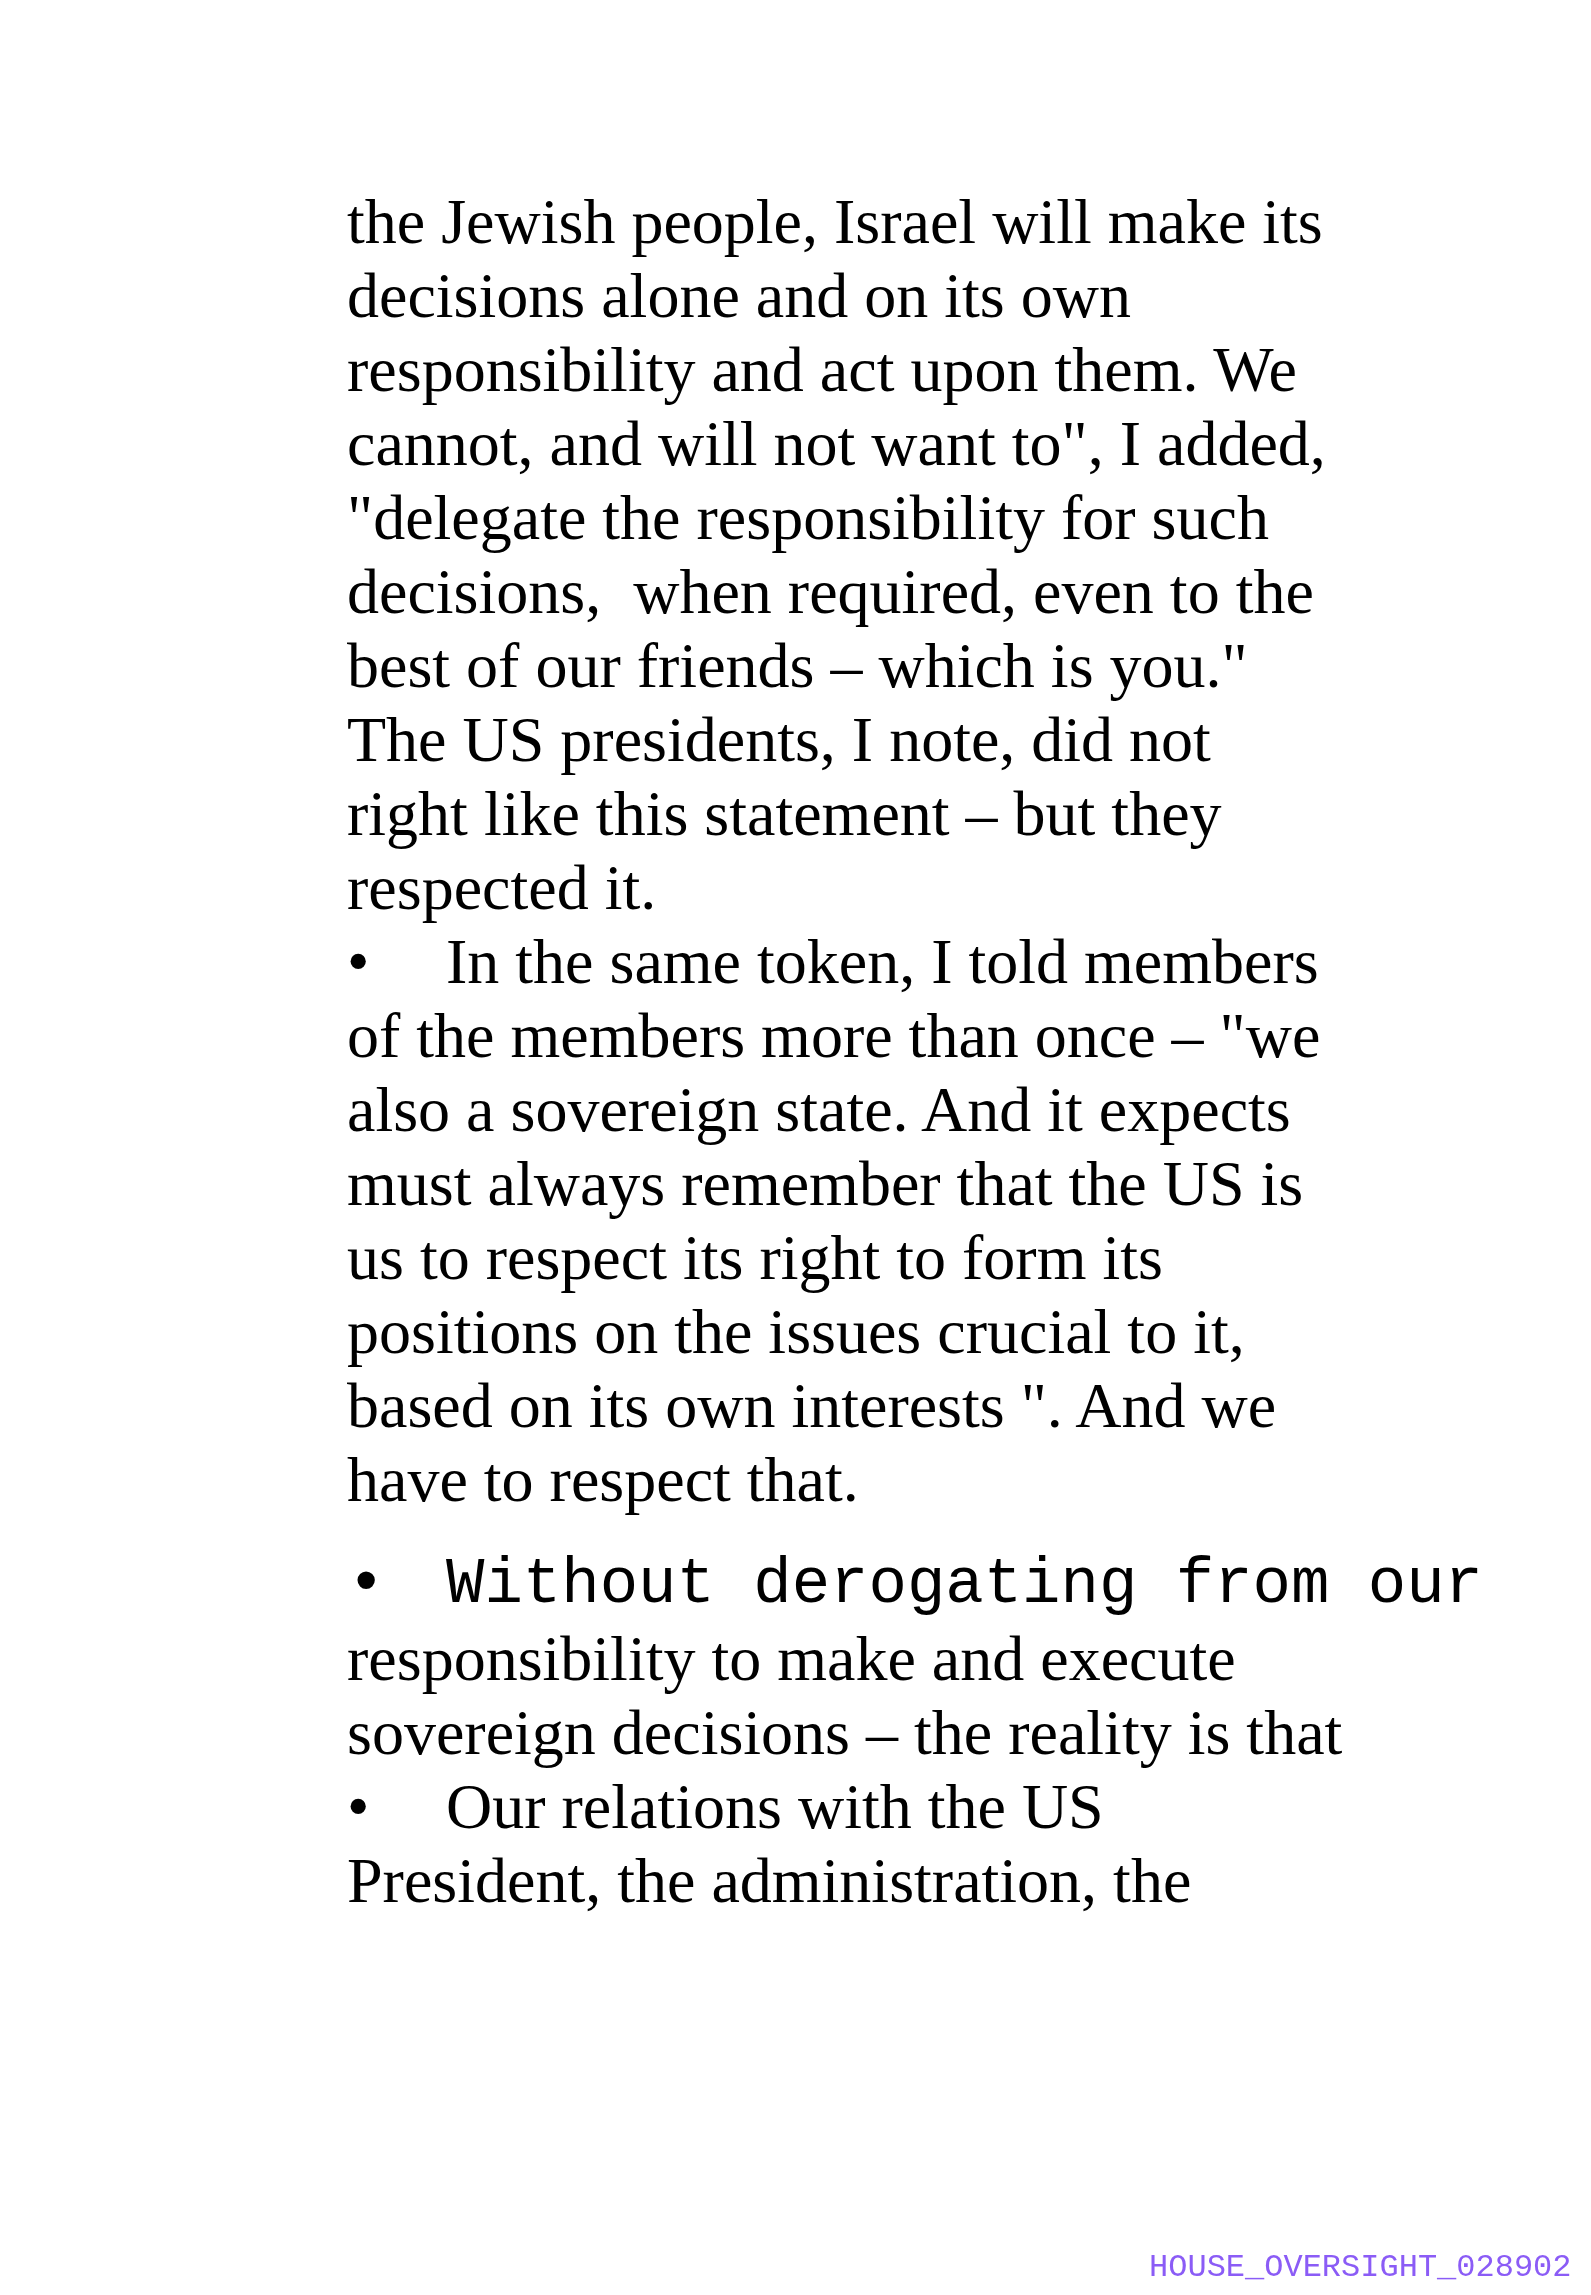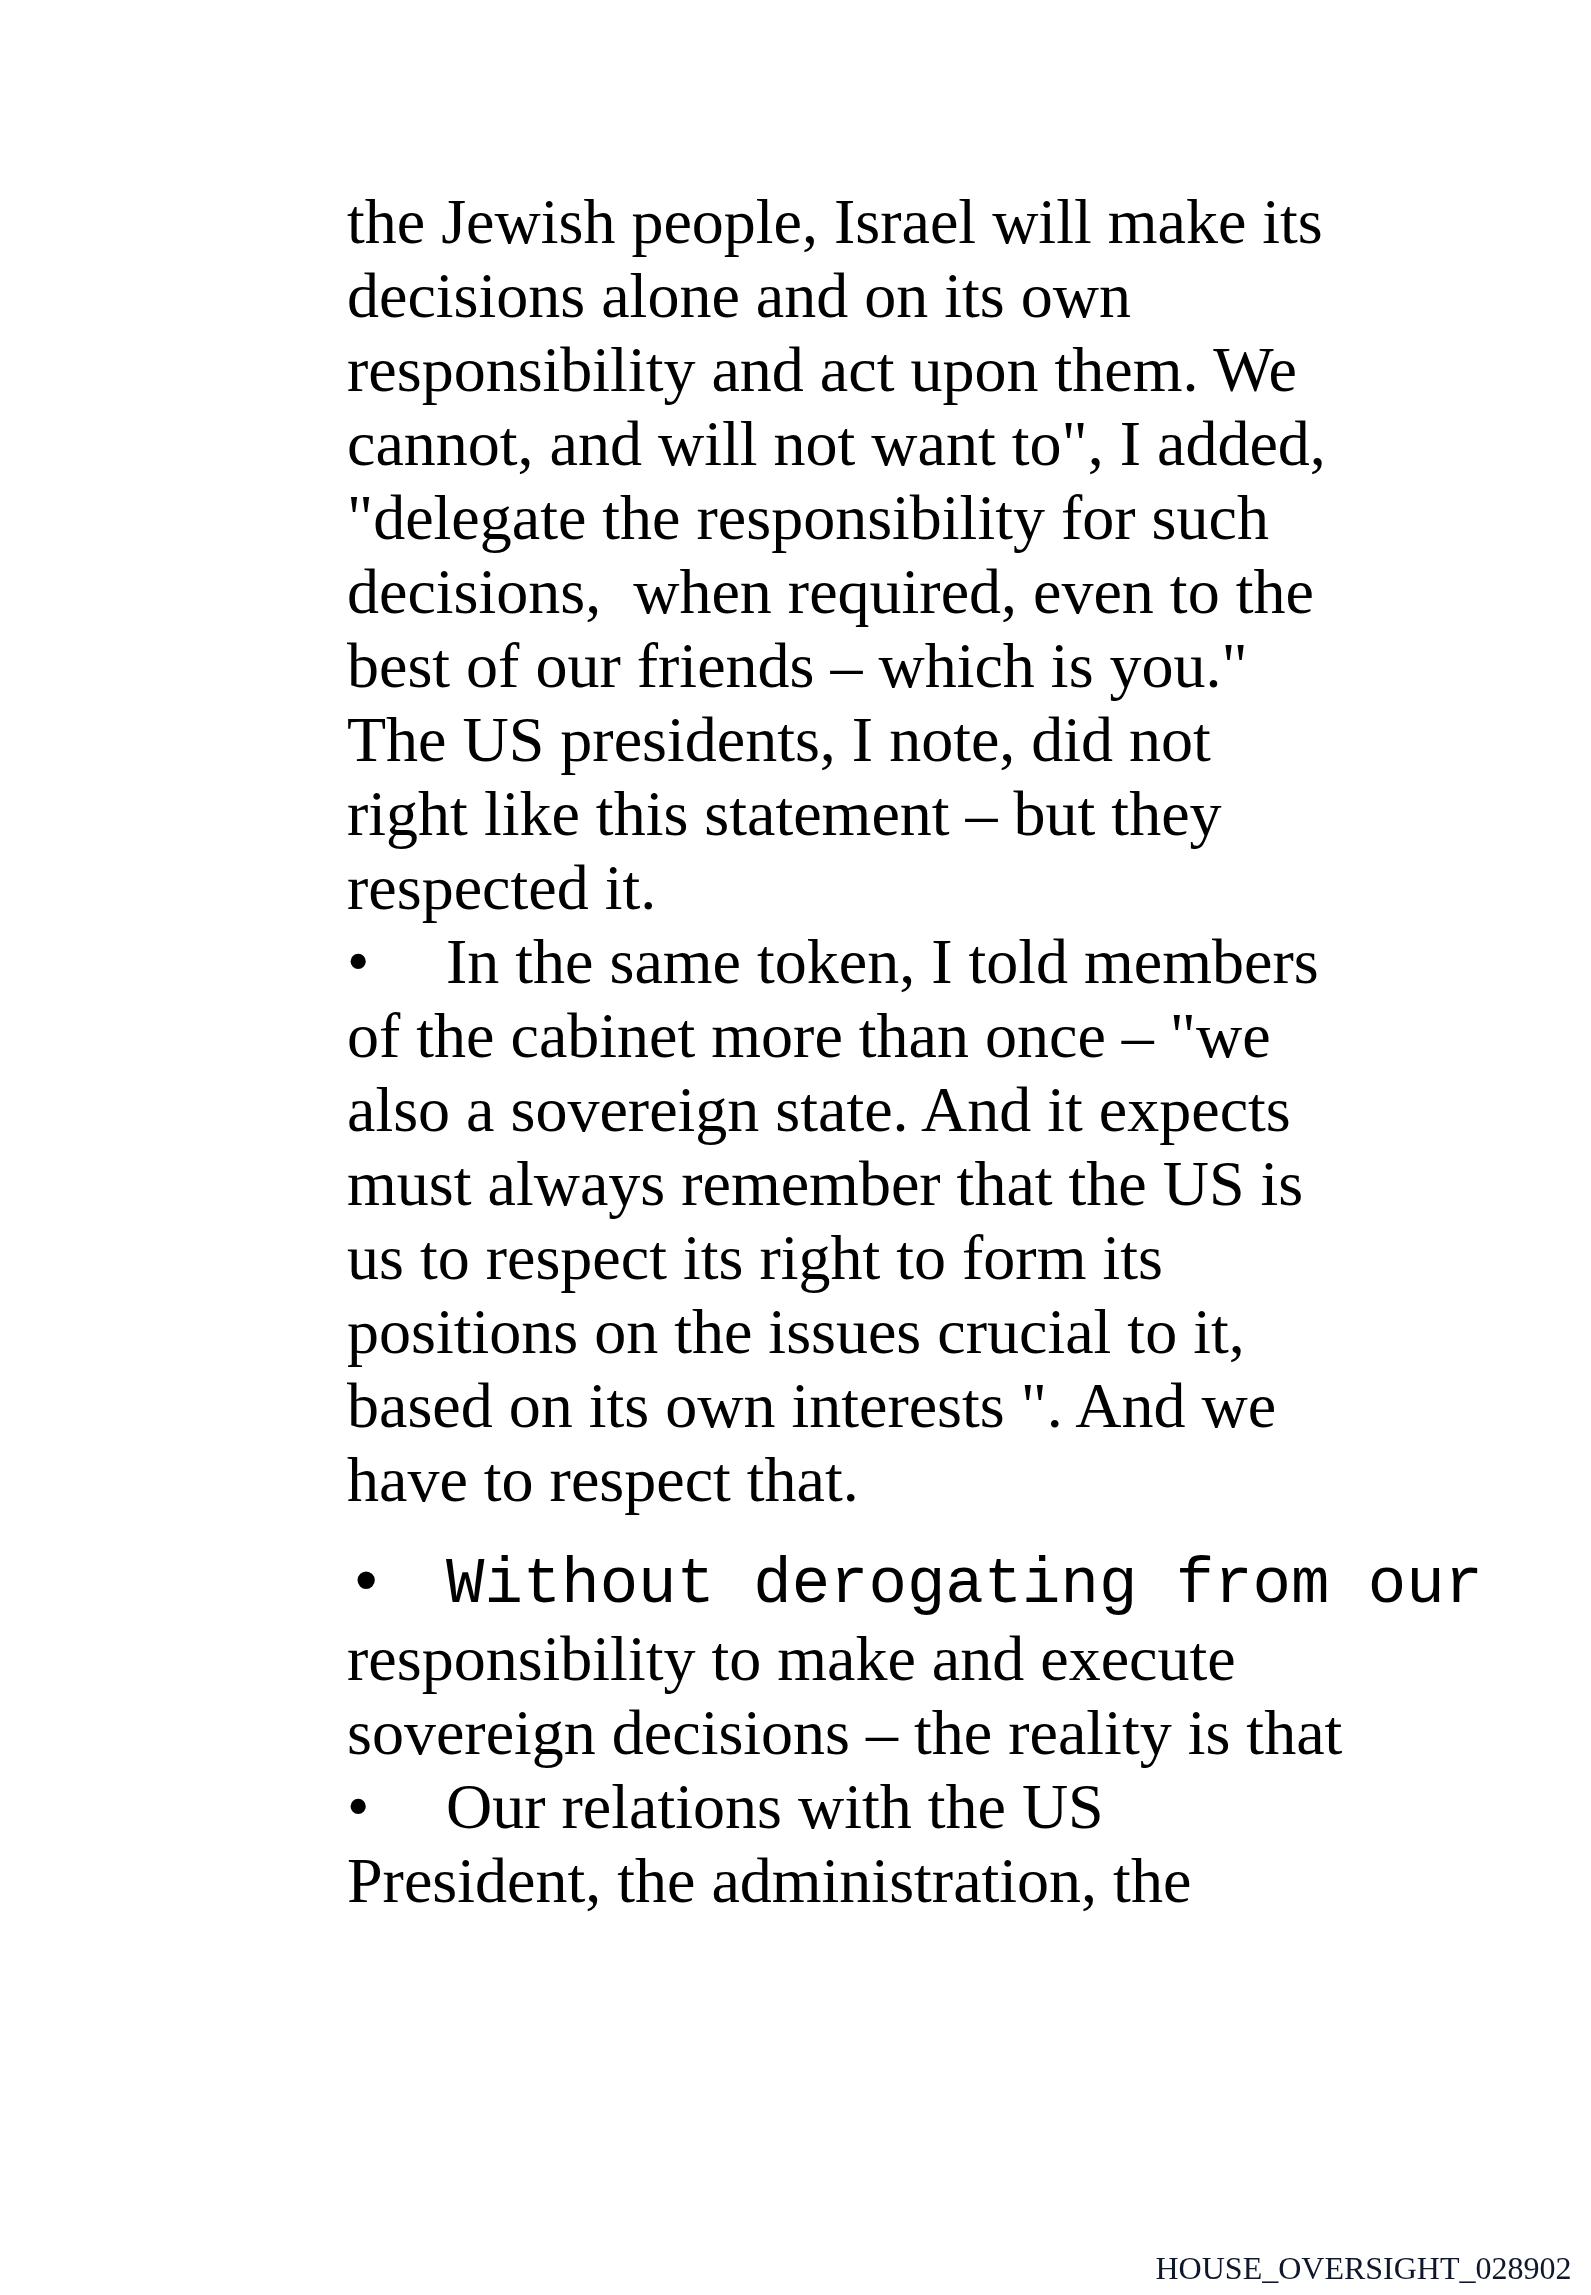--- a/index.html
+++ b/index.html
@@ -32,44 +32,44 @@
     font-family: Liberation Mono, monospace;
   }
   .bullet {
     display: inline-block;
     width: 99px;
   }
   .footer {
     position: absolute;
     top: 2252px;
     right: 20.5px;
-    font-family: Liberation Serif, serif;
+    font-family: Liberation Mono, monospace;
     font-size: 32px;
     line-height: 32px;
-    color: #0f172a;
+    color: #8b5cf6;
     white-space: pre;
   }
 </style>
 </head>
 <body>
 
 <div class="page">
   <div class="content">
       <div class="line">the Jewish people, Israel will make its</div>
       <div class="line">decisions alone and on its own</div>
       <div class="line">responsibility and act upon them. We</div>
       <div class="line">cannot, and will not want to", I added,</div>
       <div class="line">"delegate the responsibility for such</div>
       <div class="line">decisions,  when required, even to the</div>
       <div class="line">best of our friends – which is you."</div>
       <div class="line">The US presidents, I note, did not</div>
       <div class="line">right like this statement – but they</div>
       <div class="line">respected it.</div>
       <div class="line"><span class="bullet">•</span><span>In the same token, I told members</span></div>
-      <div class="line">of the cabinet more than once – "we</div>
+      <div class="line">of the members more than once – "we</div>
       <div class="line">also a sovereign state. And it expects</div>
       <div class="line">must always remember that the US is</div>
       <div class="line">us to respect its right to form its</div>
       <div class="line">positions on the issues crucial to it,</div>
       <div class="line">based on its own interests ". And we</div>
       <div class="line">have to respect that.</div>
       <div class="line gap"><span class="bullet">•</span><span>Without derogating from our</span></div>
       <div class="line">responsibility to make and execute</div>
       <div class="line">sovereign decisions – the reality is that</div>
       <div class="line"><span class="bullet">•</span><span>Our relations with the US</span></div>

